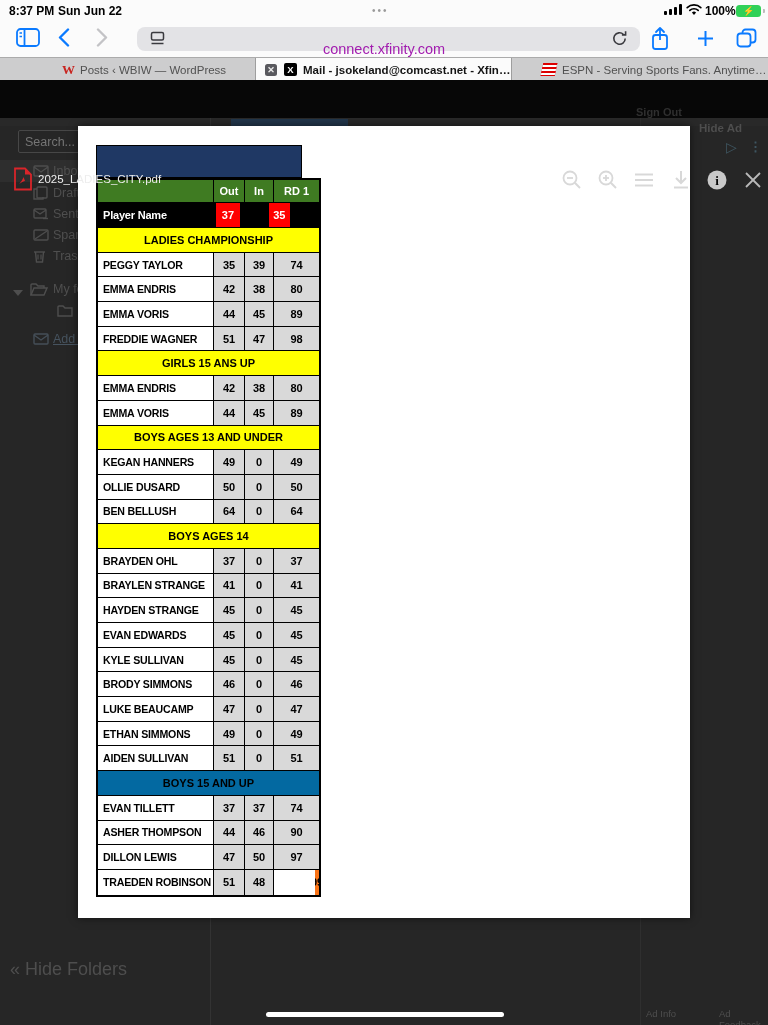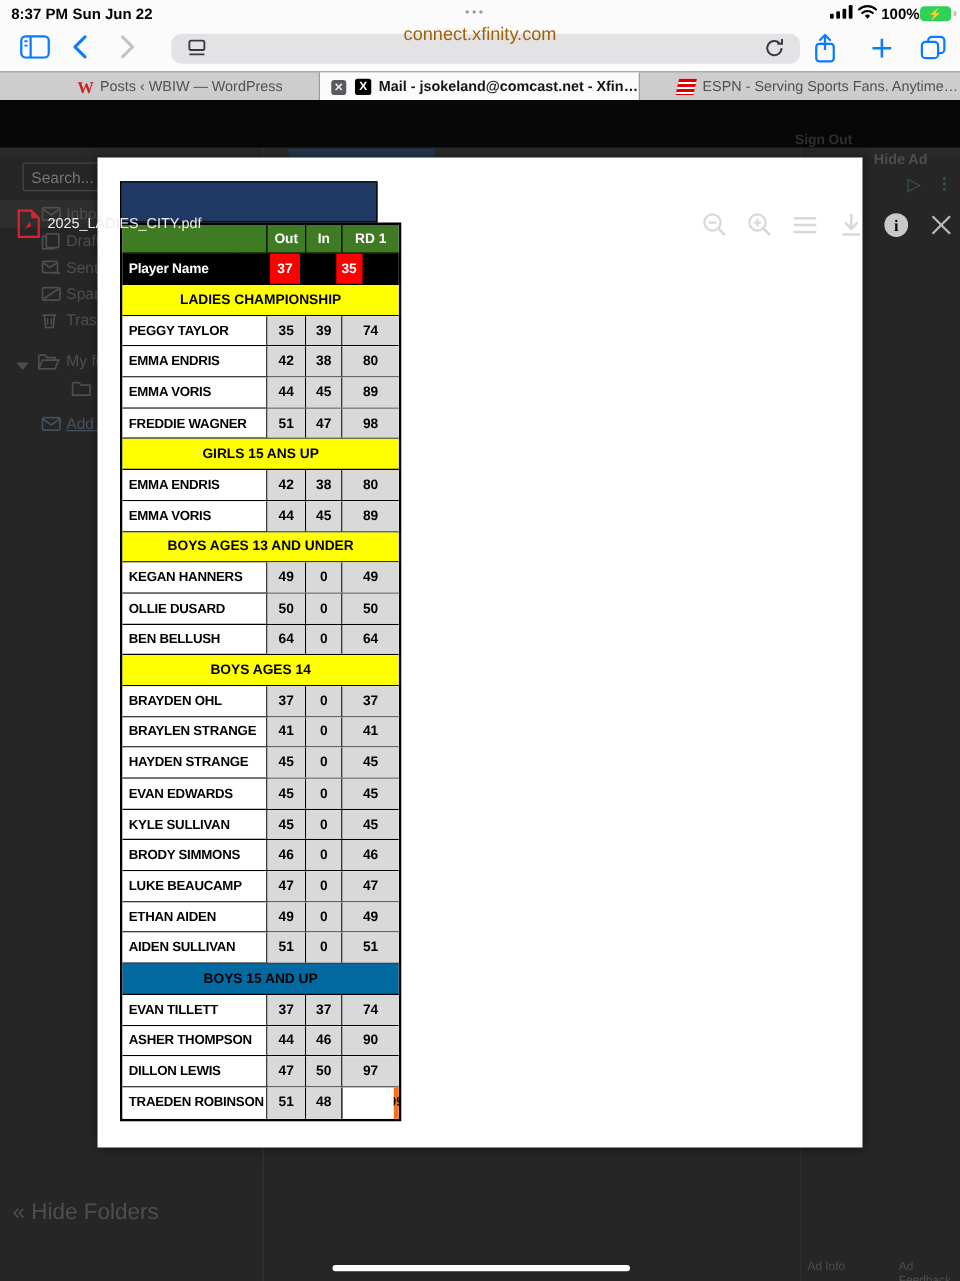--- a/index.html
+++ b/index.html
@@ -10,21 +10,21 @@
   
   #chrome{left:0;top:0;width:768px;height:57px;background:#fbfbfb;z-index:10;}
   .sb-text{font-size:12px;font-weight:700;color:#000;}
   #sb-dots{left:372px;top:5px;color:#9a9a9a;font-size:10px;letter-spacing:2px;}
   .bar{position:absolute;bottom:0;background:#000;width:3px;border-radius:1px;}
   #battery{left:736px;top:5px;width:25px;height:12px;background:#30d158;border-radius:3.5px;
            display:flex;align-items:center;justify-content:center;font-size:9px;color:#000;}
   #battery-tip{left:763px;top:9px;width:2px;height:4px;background:#bdbdbd;border-radius:0 1px 1px 0;}
 
   #urlbar{left:137px;top:27px;width:503px;height:24px;background:#e3e3e6;border-radius:8px;}
-  #url-text{left:0;top:20px;width:768px;text-align:center;font-size:14.5px;color:#a16207;}
+  #url-text{left:0;top:41px;width:768px;text-align:center;font-size:14.5px;color:#a21caf;}
   .tool-ic{position:absolute;cursor:pointer;}
 
   
   #tabbar{left:0;top:57px;width:768px;height:23px;background:#cdcdce;border-top:1px solid #ababab;z-index:10;display:flex;}
   .tab{position:relative;width:256px;height:23px;display:flex;align-items:center;box-sizing:border-box;
        border-right:1px solid #9e9e9e;font-size:11.5px;color:#515151;overflow:hidden;white-space:nowrap;}
   .tab.active{background:#fbfbfb;color:#141414;font-weight:600;}
   .tab .lbl{overflow:hidden;text-overflow:ellipsis;}
   .fav{flex:0 0 auto;display:inline-flex;align-items:center;justify-content:center;}
   #fav-wp{color:#c8241f;font-weight:700;font-size:13px;font-family:"Liberation Serif",serif;margin:0 5px 0 62px;}
@@ -393,21 +393,21 @@
             <div class="tcell c-in" style="background: rgb(217, 217, 217);">0</div>
             <div class="tcell c-rd" style="background: rgb(217, 217, 217);">46</div>
           </div>
           <div class="trow drow">
             <div class="tcell c-name">LUKE BEAUCAMP</div>
             <div class="tcell c-out" style="background: rgb(217, 217, 217);">47</div>
             <div class="tcell c-in" style="background: rgb(217, 217, 217);">0</div>
             <div class="tcell c-rd" style="background: rgb(217, 217, 217);">47</div>
           </div>
           <div class="trow drow">
-            <div class="tcell c-name">ETHAN AIDEN</div>
+            <div class="tcell c-name">ETHAN SIMMONS</div>
             <div class="tcell c-out" style="background: rgb(217, 217, 217);">49</div>
             <div class="tcell c-in" style="background: rgb(217, 217, 217);">0</div>
             <div class="tcell c-rd" style="background: rgb(217, 217, 217);">49</div>
           </div>
           <div class="trow drow">
             <div class="tcell c-name">AIDEN SULLIVAN</div>
             <div class="tcell c-out" style="background: rgb(217, 217, 217);">51</div>
             <div class="tcell c-in" style="background: rgb(217, 217, 217);">0</div>
             <div class="tcell c-rd" style="background: rgb(217, 217, 217);">51</div>
           </div>

